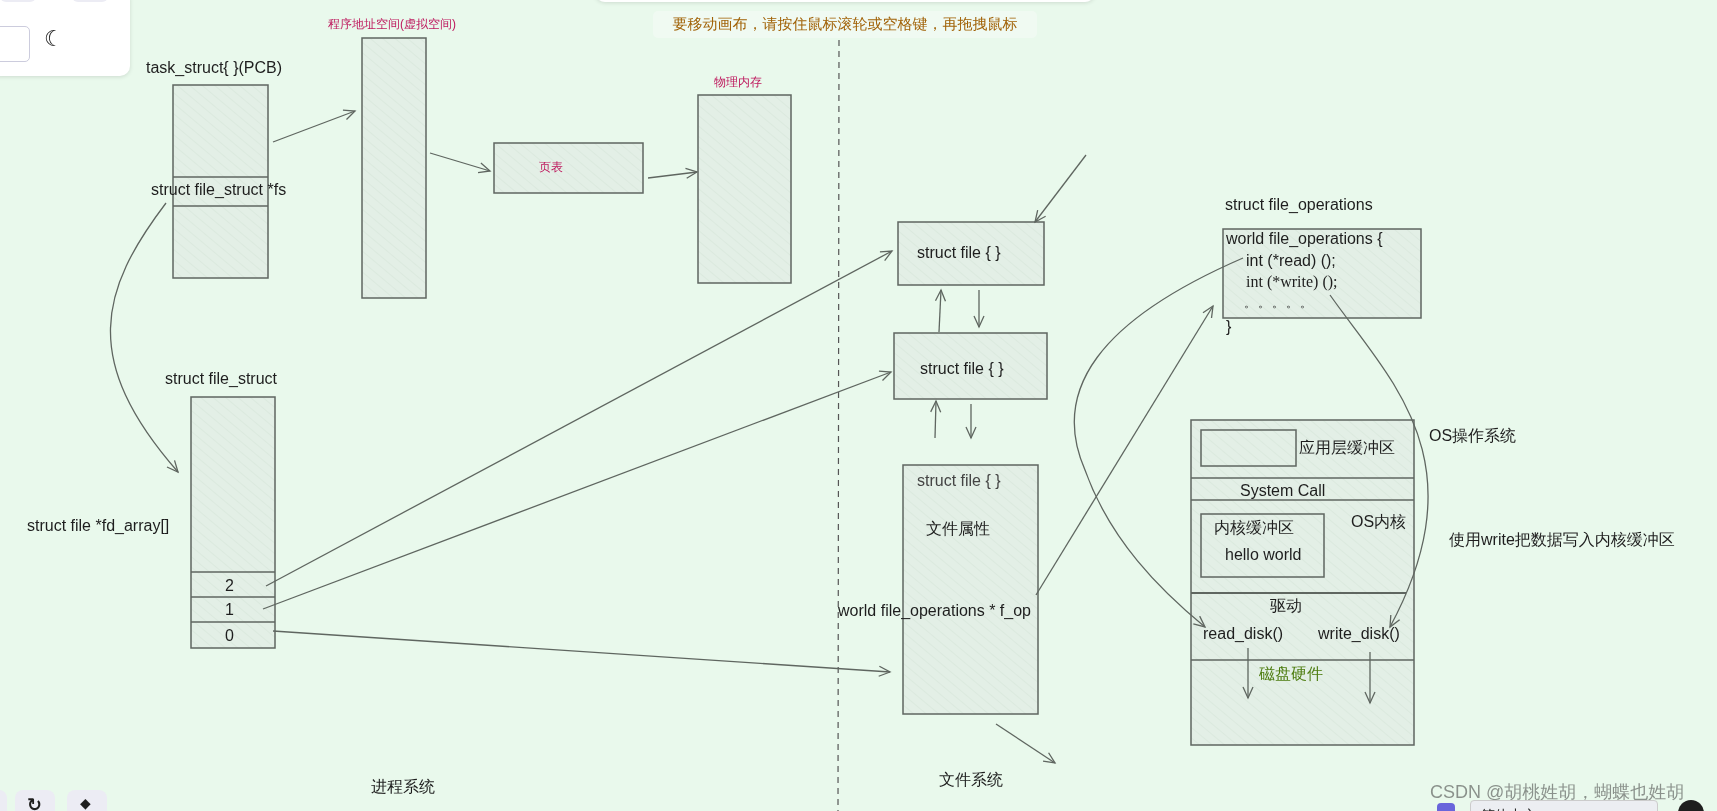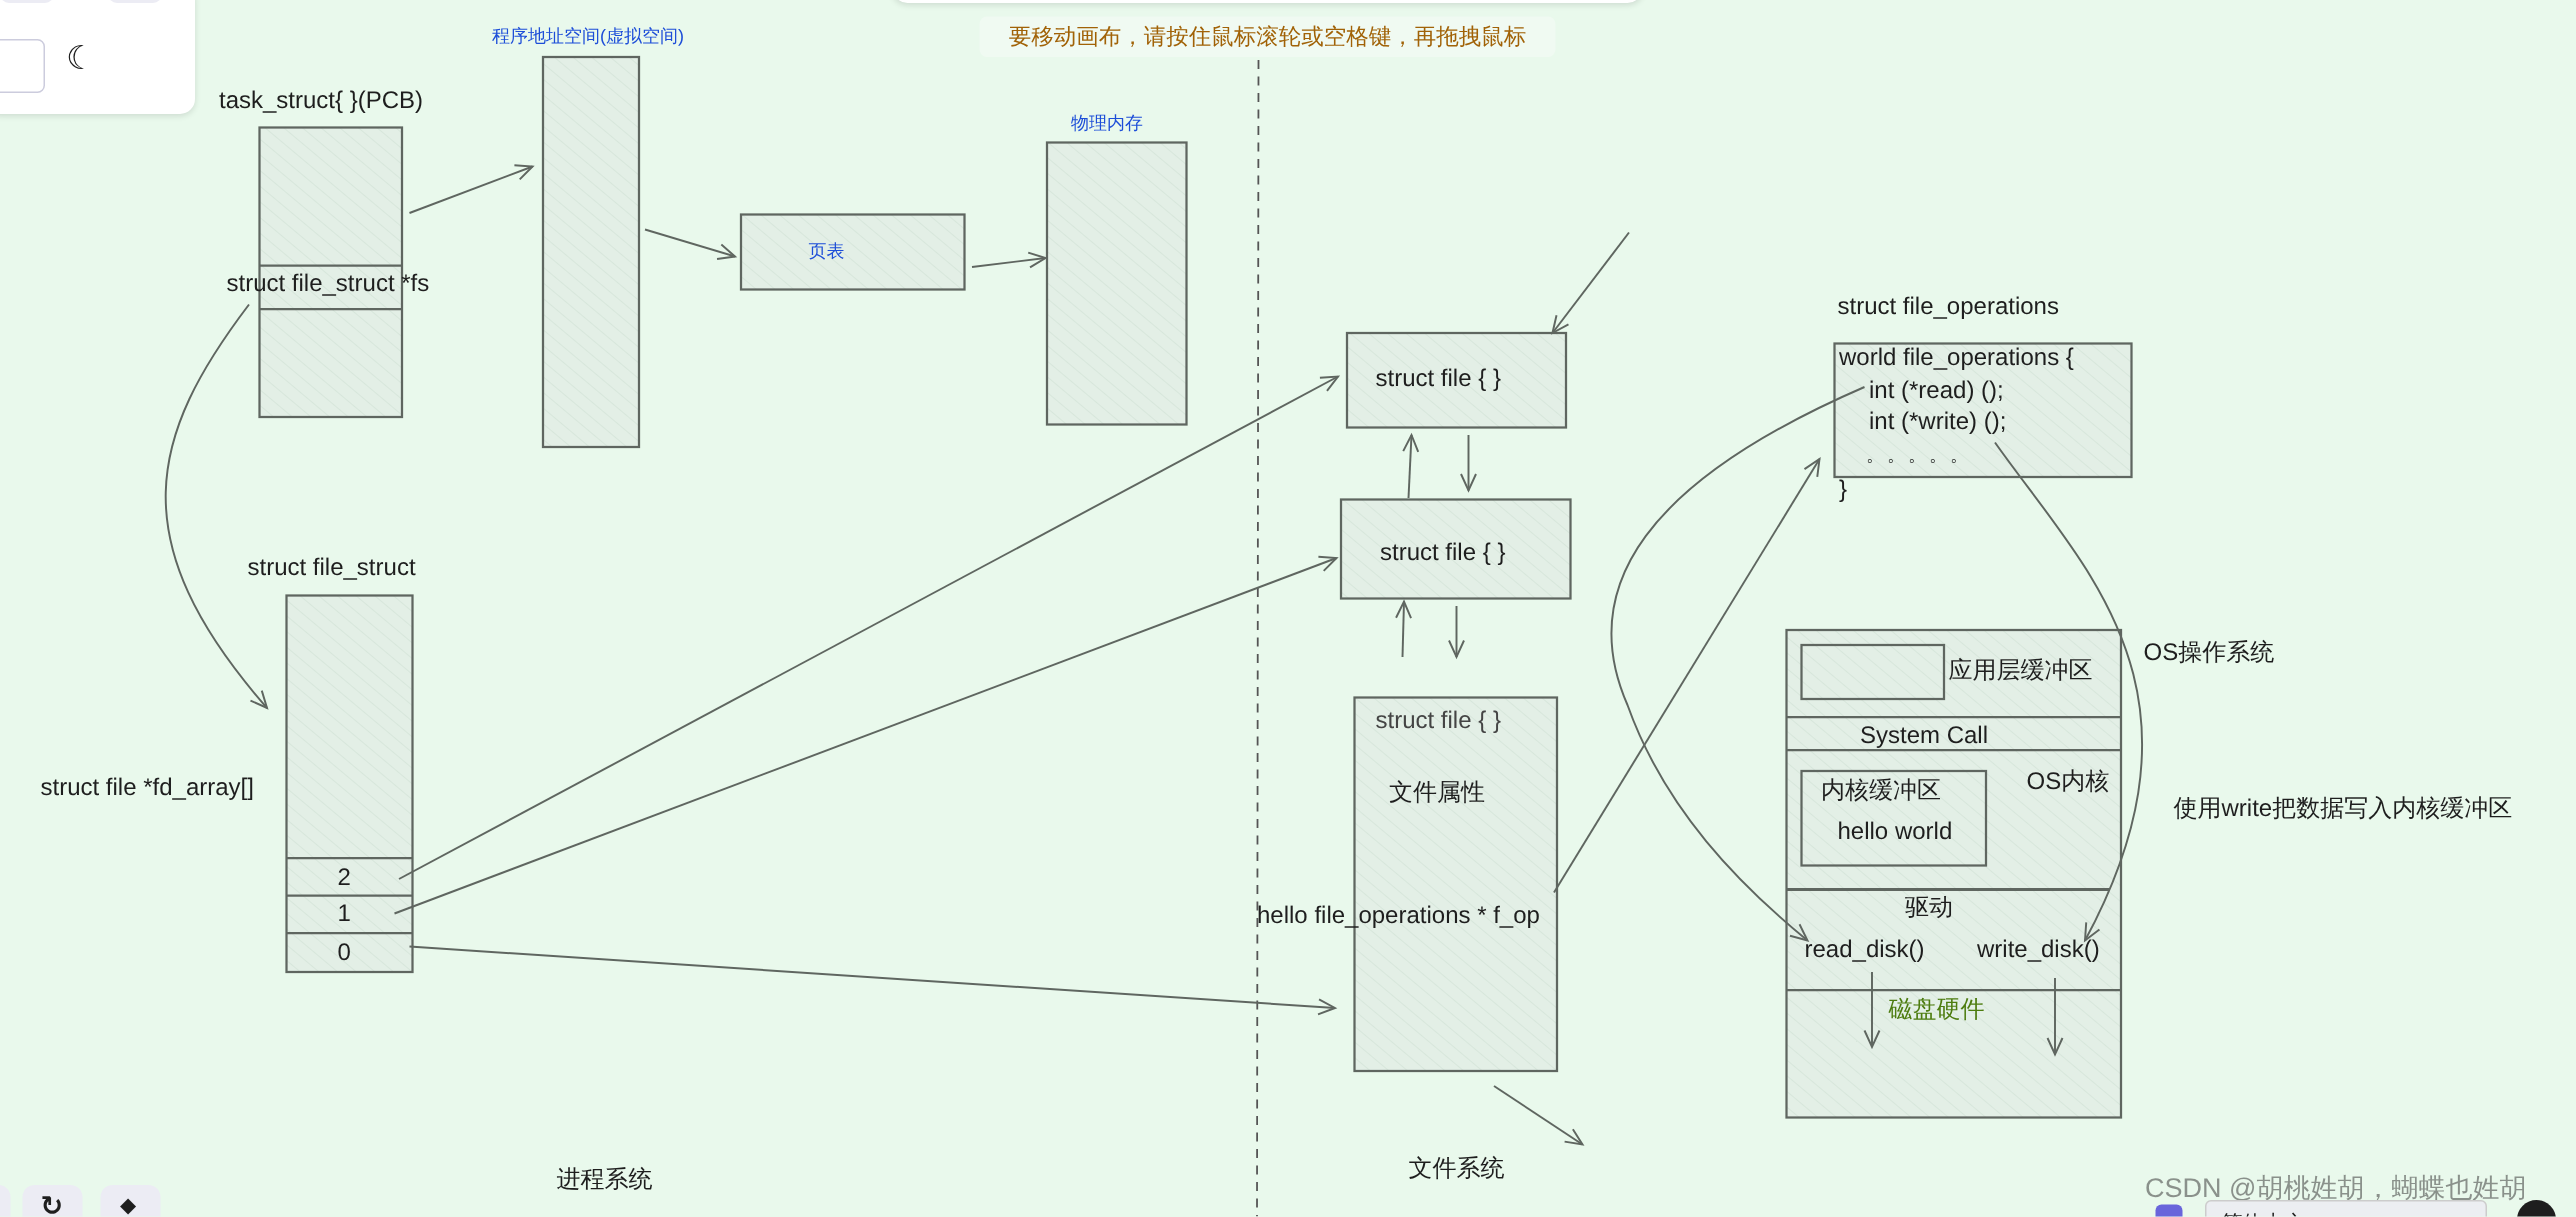--- a/index.html
+++ b/index.html
@@ -4,21 +4,21 @@
 <style>
   html, body { margin:0; padding:0; }
   body {
     width:1717px; height:811px; overflow:hidden; position:relative;
     background:#e9f9ec;
     font-family:"Liberation Sans", "DejaVu Sans", sans-serif;
     color:#1e1e1e;
   }
   svg#canvas { position:absolute; left:0; top:0; }
   .lbl { position:absolute; white-space:nowrap; line-height:1; }
-  .small { font-size:12px; color:#1d4ed8; }
+  .small { font-size:12px; color:#be185d; }
   .mid { font-size:16px; }
   .panel {
     position:absolute; background:#fff; border-radius:10px;
     box-shadow:0 1px 4px rgba(0,0,0,.12);
   }
   .tool-btn {
     position:absolute; background:#ececf4; border-radius:8px;
   }
   .hint {
     position:absolute; left:653px; top:11px; width:384px; height:27px;
@@ -116,27 +116,27 @@
 <div class="lbl mid" style="left:27px;top:518px;">struct file *fd_array[]</div>
 <div class="lbl mid" style="left:225px;top:578px;">2</div>
 <div class="lbl mid" style="left:225px;top:602px;">1</div>
 <div class="lbl mid" style="left:225px;top:628px;">0</div>
 <div class="lbl mid" style="left:371px;top:779px;">进程系统</div>
 
 <div class="lbl mid" style="left:917px;top:245px;">struct file { }</div>
 <div class="lbl mid" style="left:920px;top:361px;">struct file { }</div>
 <div class="lbl mid" style="left:917px;top:473px;color:#444;">struct file { }</div>
 <div class="lbl mid" style="left:926px;top:521px;">文件属性</div>
-<div class="lbl mid" style="left:838px;top:603px;">hello file_operations * f_op</div>
+<div class="lbl mid" style="left:838px;top:603px;">world file_operations * f_op</div>
 <div class="lbl mid" style="left:939px;top:772px;">文件系统</div>
 
 <div class="lbl mid" style="left:1225px;top:197px;">struct file_operations</div>
 <div class="lbl mid" style="left:1226px;top:231px;">world file_operations {</div>
 <div class="lbl mid" style="left:1246px;top:253px;">int (*read) ();</div>
-<div class="lbl mid" style="left:1246px;top:274px;">int (*write) ();</div>
+<div class="lbl mid" style="left:1246px;top:274px;font-family:Liberation Serif, serif;">int (*write) ();</div>
 <div class="lbl" style="left:1244px;top:297px;font-size:12px;letter-spacing:2px;">。。。。。</div>
 <div class="lbl mid" style="left:1226px;top:319px;">}</div>
 
 <div class="lbl mid" style="left:1299px;top:440px;">应用层缓冲区</div>
 <div class="lbl mid" style="left:1240px;top:483px;">System Call</div>
 <div class="lbl mid" style="left:1214px;top:520px;">内核缓冲区</div>
 <div class="lbl mid" style="left:1225px;top:547px;">hello world</div>
 <div class="lbl mid" style="left:1351px;top:514px;">OS内核</div>
 <div class="lbl mid" style="left:1270px;top:598px;">驱动</div>
 <div class="lbl mid" style="left:1203px;top:626px;">read_disk()</div>

